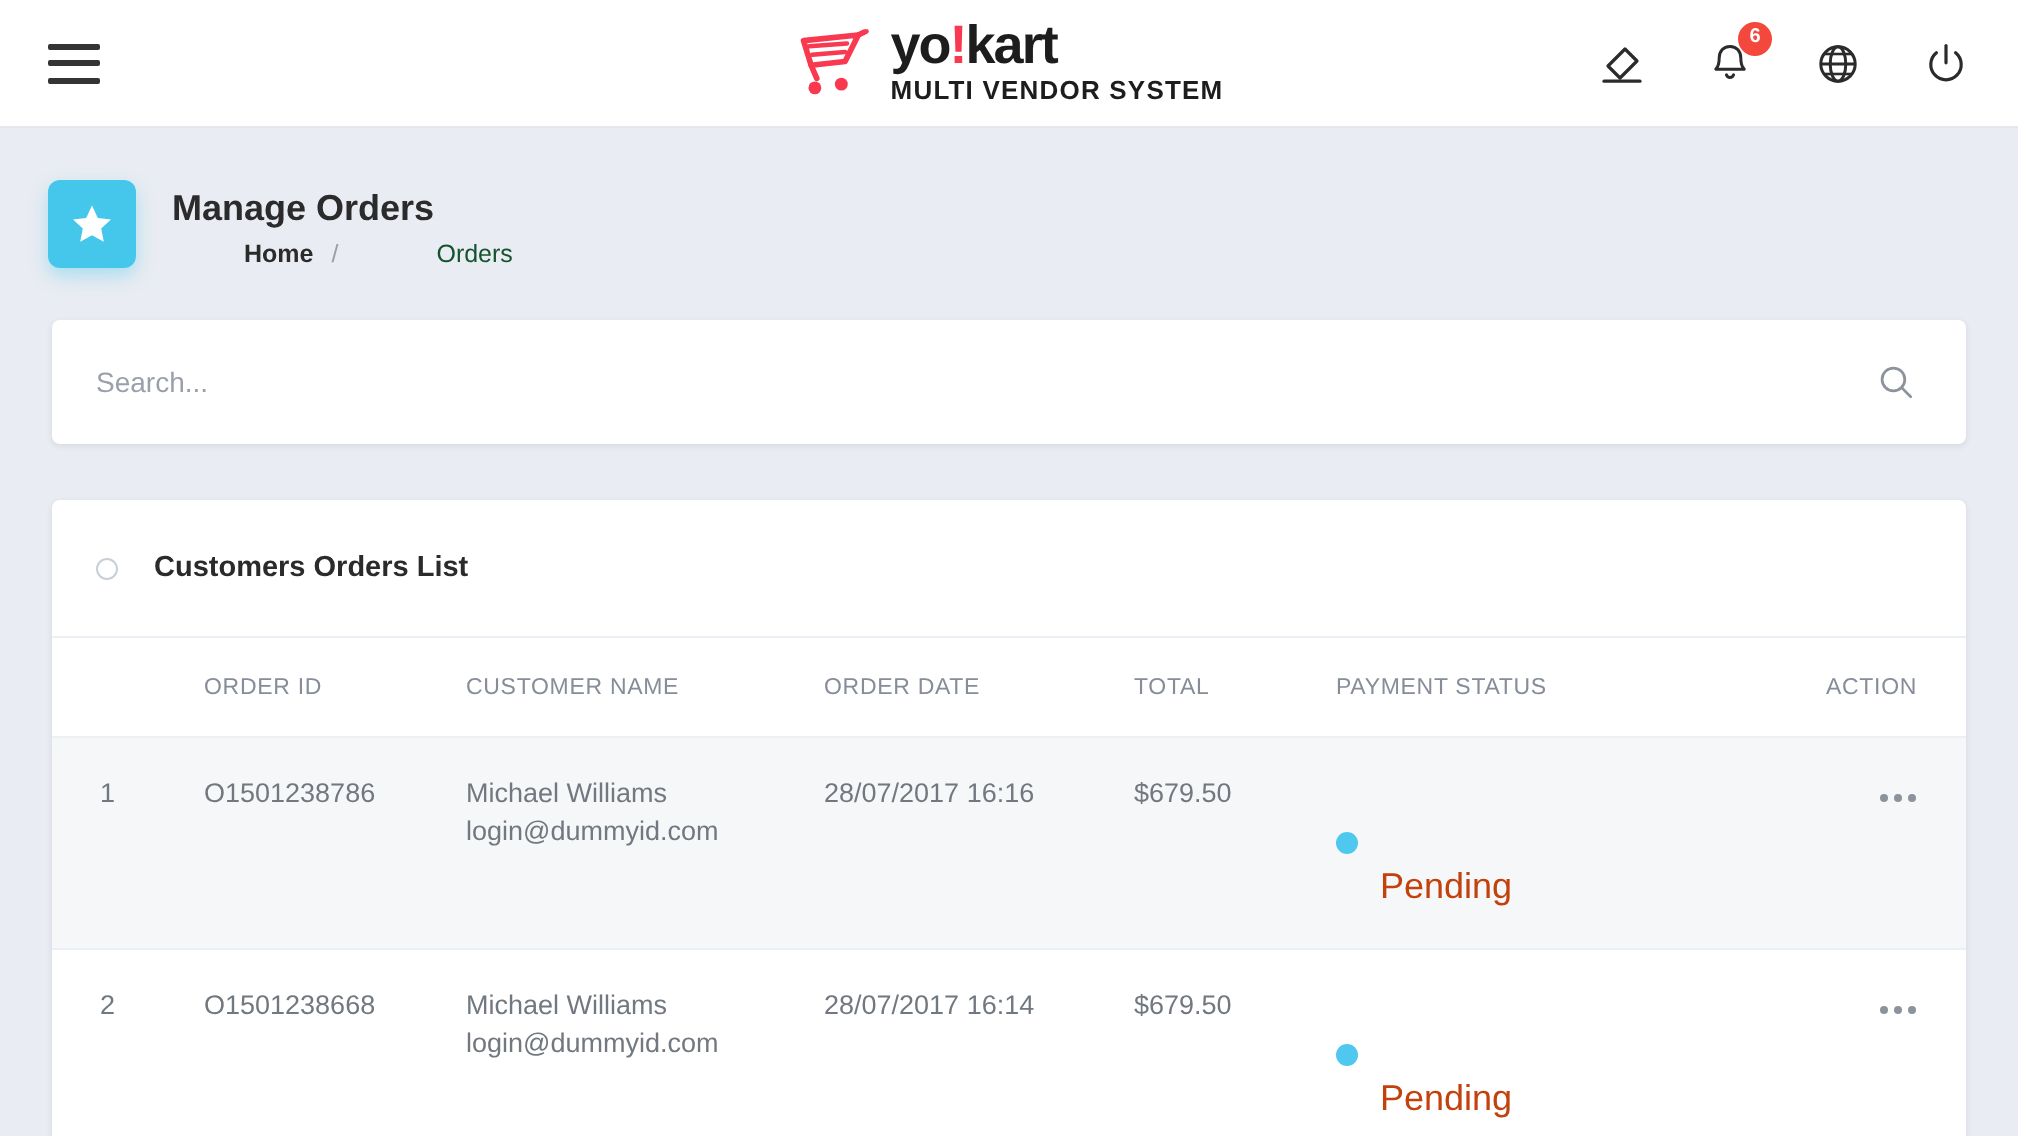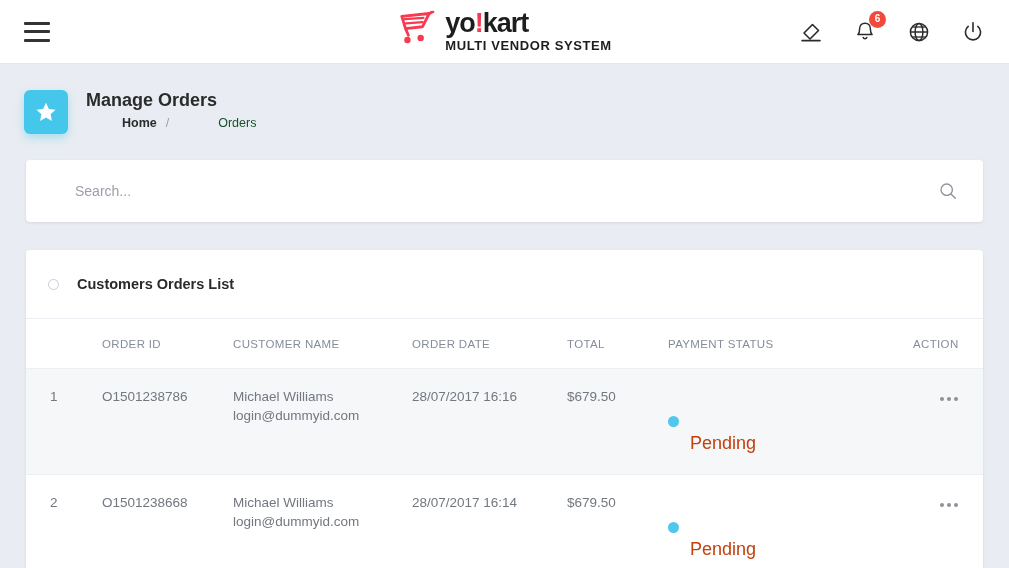--- a/index.html
+++ b/index.html
@@ -38,20 +38,21 @@
     background: #343434;
     border-radius: 1px;
   }
 
   .logo {
     position: absolute;
     left: 50%;
     top: 50%;
     transform: translate(-50%, -50%);
     display: flex;
+    align-items: center;
     gap: 6px;
   }
   .logo-cart { width: 42px; height: 34px; }
   .logo-text { display: flex; flex-direction: column; align-items: flex-start; }
   .logo-word {
     font-size: 27px;
     font-weight: bold;
     letter-spacing: -1px;
     line-height: 0.95;
     color: #1d1d1d;
@@ -95,21 +96,21 @@
     font-weight: bold;
     display: flex;
     align-items: center;
     justify-content: center;
     line-height: 1;
   }
 
   
   .page-head {
     display: flex;
-    align-items: flex-start;
+    align-items: flex-end;
     gap: 18px;
     padding: 26px 0 0 24px;
   }
   .page-icon {
     width: 44px;
     height: 44px;
     border-radius: 6px;
     background: #45c7ec;
     display: flex;
     align-items: center;
@@ -152,21 +153,20 @@
     padding: 0 22px;
   }
   .search-input {
     flex: 1 1 auto;
     border: none;
     outline: none;
     font-family: "Liberation Sans", sans-serif;
     font-size: 14px;
     color: #555b66;
     background: transparent;
-    margin-left: 27px;
   }
   .search-input::placeholder { color: #9aa0ab; }
   .search-btn {
     background: none;
     border: none;
     cursor: pointer;
     padding: 0 2px;
     display: flex;
     align-items: center;
   }

